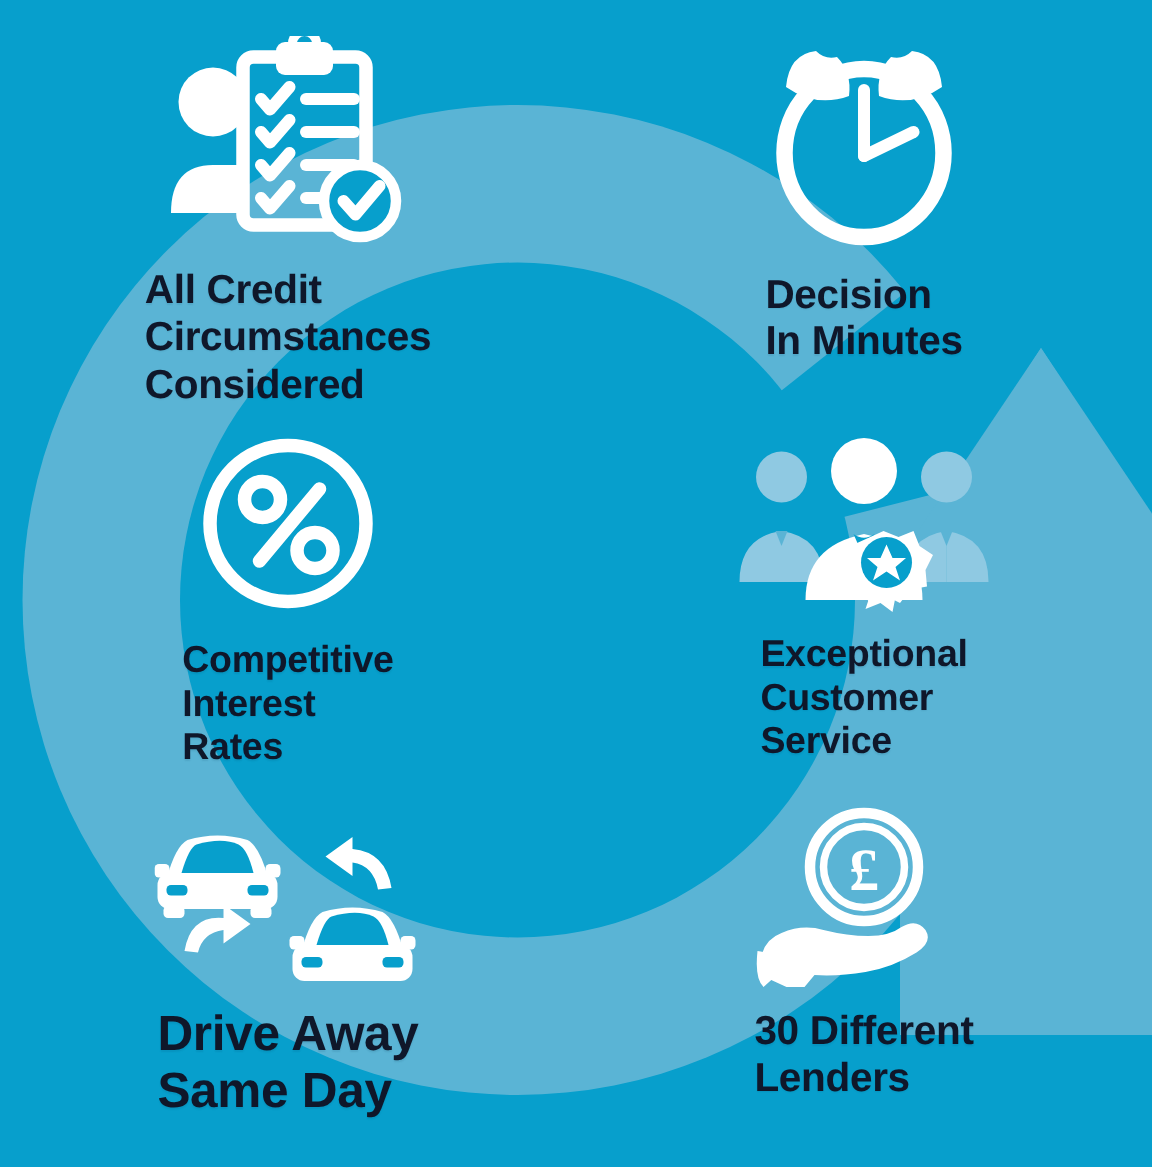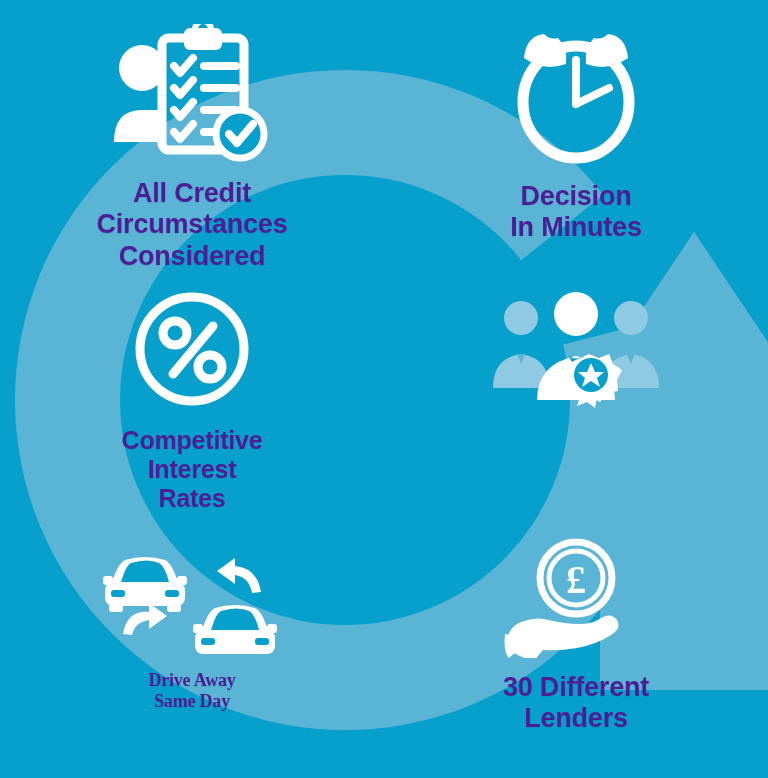--- a/index.html
+++ b/index.html
@@ -37,44 +37,43 @@
     display:flex;
     flex-direction:column;
     align-items:center;
     justify-content:flex-start;
     box-sizing:border-box;
   }
   .cell .icon-wrap{
     display:flex;align-items:center;justify-content:center;
   }
   .cell .label{
-    color:#4c1d95;
+    color:#0f172a;
     font-weight:bold;
-    text-align:center;
     line-height:1.16;
     letter-spacing:-0.2px;
     white-space:pre-line;
     text-shadow:0 1px 1px rgba(0,60,90,.10);
   }
 
   
   .cell-1{padding-top:24px;}
   .cell-1 .label{font-size:27px;margin-top:14px;}
   .cell-2{padding-top:24px;}
   .cell-2 .label{font-size:27px;margin-top:17px;}
 
   
   .cell-3{padding-top:10px;}
   .cell-3 .label{font-size:25px;margin-top:16px;}
   .cell-4{padding-top:10px;}
   .cell-4 .label{font-size:25px;margin-top:14px;}
 
   
   .cell-5{padding-top:10px;}
-  .cell-5 .label{font-size:18px;margin-top:12px;font-family:Liberation Serif, serif;}
+  .cell-5 .label{font-size:33px;margin-top:12px;}
   .cell-6{padding-top:10px;}
   .cell-6 .label{font-size:27px;margin-top:14px;}
 
   svg{display:block;}
 </style>
 </head>
 <body style="background: rgb(7, 159, 204);">
 
 <div id="infographic">
 
@@ -191,20 +190,23 @@
           <path d="M78 68 l7 16 l7 -16 q-7 5 -14 0 z" fill="#079FCC"></path>
           <path d="M82 84 l3 22 l3 -22 z" fill="#079FCC"></path>
 
           <path d="M92 100 l-6 18 l10 -4 l8 6 l4 -20 z" fill="#fff"></path>
 
           <path d="M98 66 l10 4 l10 -4 l4 10 l9 6 l-5 10 l1 11 l-11 2 l-7 9 l-10 -5 l-10 5 l-7 -9 l-11 -2 l1 -11 l-5 -10 l9 -6 z" fill="#fff"></path>
           <circle cx="100" cy="87" r="17" fill="#079FCC"></circle>
           <polygon points="100,75 104,84 113,84 106,90 109,99 100,93 91,99 94,90 87,84 96,84" fill="#fff"></polygon>
         </svg>
       </div>
+      <div class="label">Exceptional
+Customer
+Service</div>
     </div>
 
     <div class="cell cell-5">
       <div class="icon-wrap">
         <svg width="178" height="120" viewBox="0 0 178 120" aria-hidden="true">
 
           <g fill="#fff">
             <path d="M8 48 q6-22 14-26 q20-6 40 0 q8 4 14 26 h-68 z"></path>
             <rect x="2" y="44" width="80" height="24" rx="8"></rect>
             <rect x="0" y="38" width="10" height="9" rx="3"></rect>

